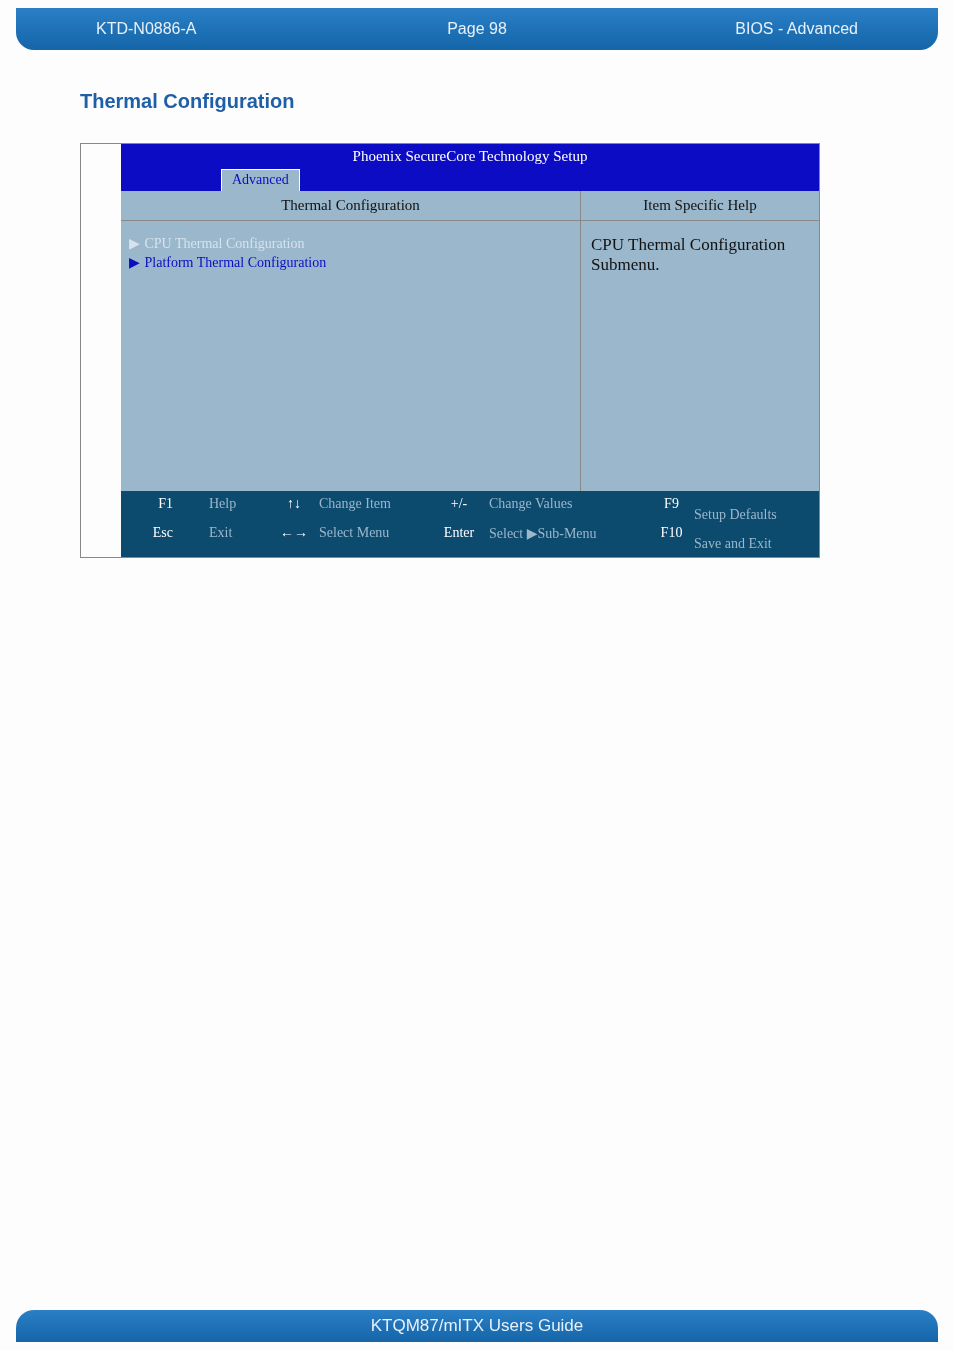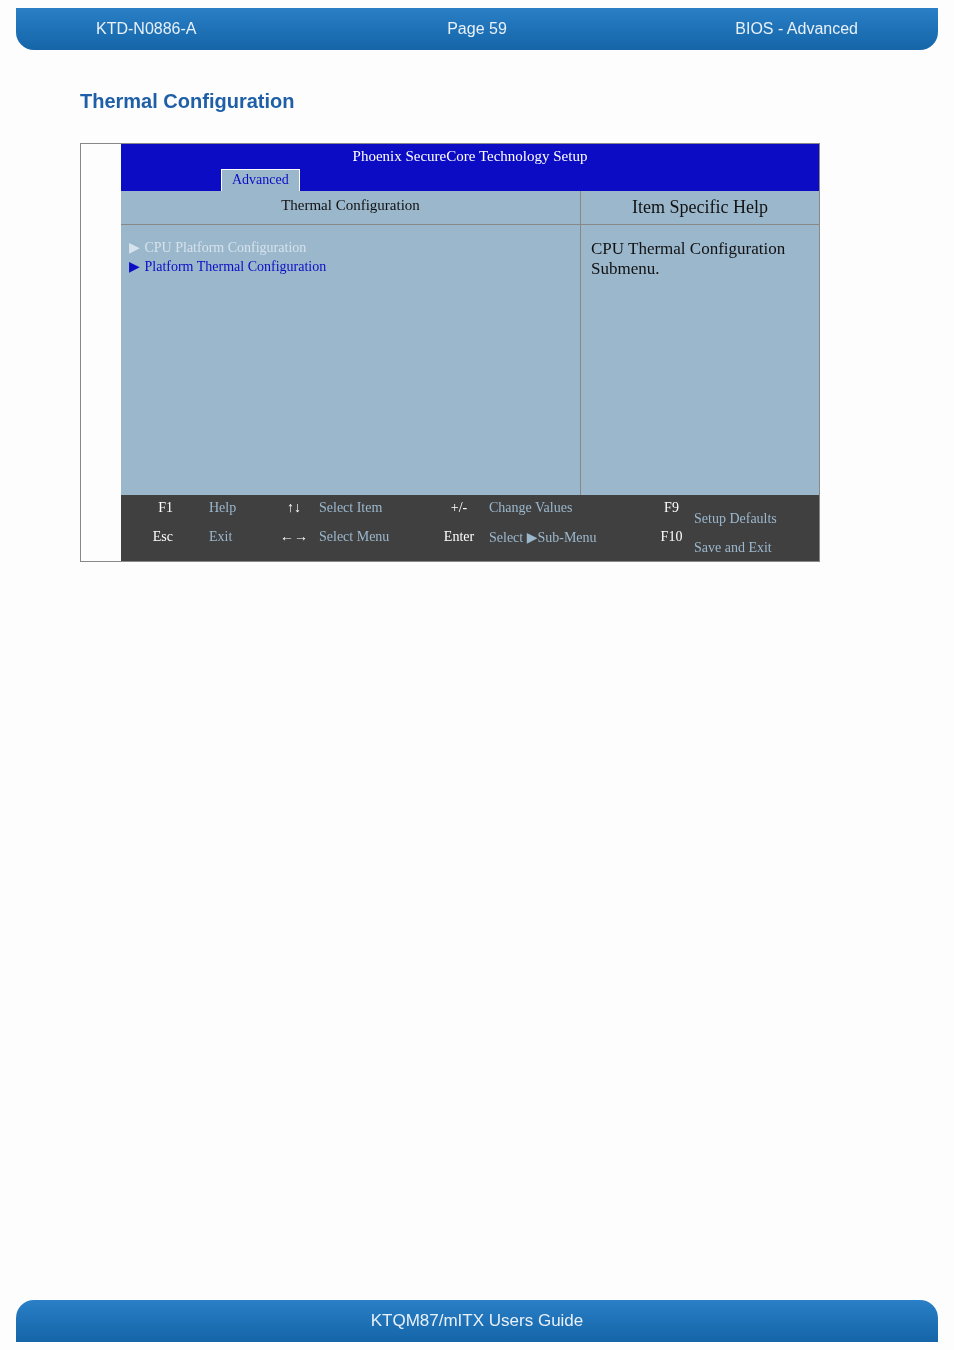--- a/index.html
+++ b/index.html
@@ -81,21 +81,21 @@
       text-align: center;
       padding: 6px 0;
       font-size: 15px;
       border-right: 1px solid #888;
       color: #111;
     }
     .bios-right-header {
       flex: 1;
       text-align: center;
       padding: 6px 0;
-      font-size: 18px;
+      font-size: 15px;
       color: #111;
     }
     .bios-body {
       display: flex;
       background: #9bb7cc;
       height: 270px;
     }
     .bios-body-left {
       flex: 0 0 460px;
       border-right: 1px solid #888;
@@ -113,21 +113,21 @@
       margin-bottom: 2px;
     }
     .menu-item .arrow {
       display: inline-block;
       width: 12px;
     }
     .menu-item.selected {
       color: #d6e2ec;
     }
     .bios-footer {
-      background: #404040;
+      background: #0c4a6e;
       color: #9bb7cc;
       padding: 4px 0;
       font-size: 14px;
     }
     .footer-row {
       display: flex;
       padding: 1px 0;
     }
     .footer-row .col-key1 { width: 60px; text-align: right; padding-right: 8px; color: #fff; }
     .footer-row .col-label1 { width: 60px; margin-left: 28px; }
@@ -137,35 +137,35 @@
     .footer-row .col-label3 { width: 160px; }
     .footer-row .col-key4 { width: 45px; text-align: center; color: #fff; }
     .footer-row .col-label4 { flex: 1; margin-top: 11px; }
     
     .page-footer {
       position: absolute;
       bottom: 8px;
       left: 16px;
       right: 16px;
       background: linear-gradient(to bottom, #2a7fc6 0%, #1565a8 100%);
-      height: 42px;
+      height: 32px;
       border-radius: 18px 18px 0 0;
       display: flex;
       align-items: center;
       justify-content: center;
       color: #e8f0f8;
       font-size: 17px;
     }
   </style>
 </head>
 <body>
 
 <div class="page-header">
   <div class="left">KTD-N0886-A</div>
-  <div class="center">Page 59</div>
+  <div class="center">Page 98</div>
   <div class="right">BIOS  - Advanced</div>
 </div>
 
 <div class="content">
   <div class="section-title">Thermal Configuration</div>
 
   <div class="bios-container">
     <div class="bios-title">Phoenix SecureCore Technology Setup</div>
     <div class="bios-tabs">
       <div class="tab-spacer-left"></div>
@@ -173,37 +173,37 @@
       <div class="tab-spacer-right"></div>
     </div>
     <div class="bios-header-row">
       <div class="bios-left-header">Thermal Configuration</div>
       <div class="bios-right-header">Item Specific Help</div>
     </div>
     <div class="bios-body">
       <div class="bios-body-left">
         <div class="menu-item selected">
           <span class="arrow">▶</span>
-          <span>CPU Platform Configuration</span>
+          <span>CPU Thermal Configuration</span>
         </div>
         <div class="menu-item">
           <span class="arrow">▶</span>
           <span>Platform Thermal Configuration</span>
         </div>
       </div>
       <div class="bios-body-right">
         <span>CPU Thermal Configuration Submenu.</span>
       </div>
     </div>
     <div class="bios-footer">
       <div class="footer-row">
         <div class="col-key1">F1</div>
         <div class="col-label1">Help</div>
         <div class="col-key2">↑↓</div>
-        <div class="col-label2">Select Item</div>
+        <div class="col-label2">Change Item</div>
         <div class="col-key3">+/-</div>
         <div class="col-label3">Change Values</div>
         <div class="col-key4">F9</div>
         <div class="col-label4">Setup Defaults</div>
       </div>
       <div class="footer-row">
         <div class="col-key1">Esc</div>
         <div class="col-label1">Exit</div>
         <div class="col-key2">←→</div>
         <div class="col-label2">Select Menu</div>

